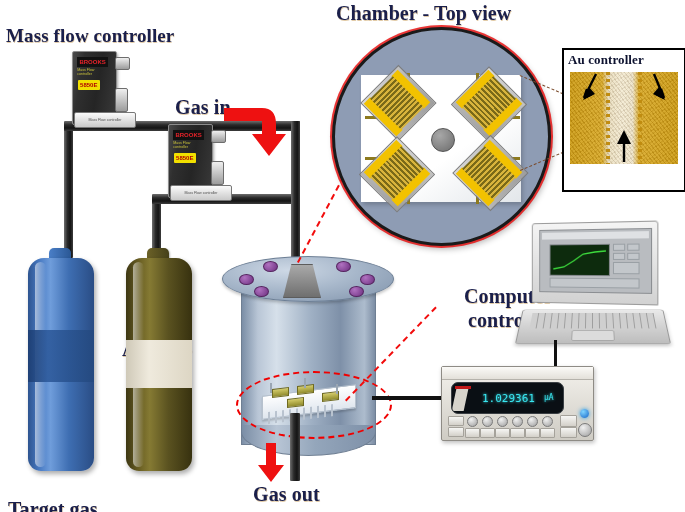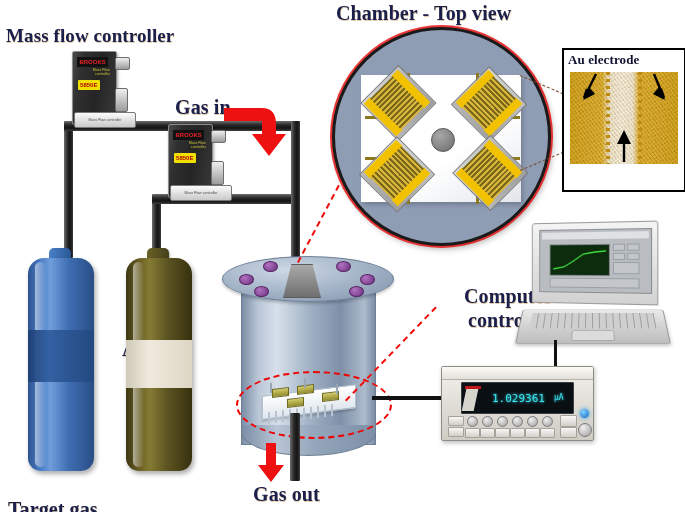--- a/index.html
+++ b/index.html
@@ -1,18 +1,18 @@
 <!DOCTYPE html>
 <html><head>
 <meta charset="utf-8">
 <style>
   html,body{margin:0;padding:0;background:#ffffff;}
   body{width:685px;height:512px;position:relative;overflow:hidden;
        font-family:"Liberation Serif","DejaVu Serif",serif;}
-  .stage{position:absolute;left:0;top:0;width:589px;height:512px;text-align:right;}
+  .stage{position:absolute;left:0;top:0;width:589px;height:512px;}
   .lbl{position:absolute;color:#1a1f4b;font-weight:700;letter-spacing:.1px;
        white-space:nowrap;text-shadow:0.5px 0.5px 0 rgba(190,140,60,.45);}
 
   
   .pipe{position:absolute;background:linear-gradient(180deg,#6e6e6e 0%,#2a2a2a 38%,#141414 70%,#3d3d3d 100%);
         border-radius:1px;}
   .pipeV{position:absolute;background:linear-gradient(90deg,#6e6e6e 0%,#2a2a2a 38%,#141414 70%,#3d3d3d 100%);
         border-radius:1px;}
 
   
@@ -92,21 +92,21 @@
      border:1px solid #9a9a9a;border-radius:3px;transform:perspective(420px) rotateX(52deg);
      box-shadow:0 3px 4px rgba(0,0,0,.2);}
   .keys{position:absolute;background:repeating-linear-gradient(90deg,#cfcfcf 0 6px,#9f9f9f 6px 7px),
         repeating-linear-gradient(180deg,#cfcfcf 0 5px,#9f9f9f 5px 6px);}
   .touchpad{position:absolute;background:#dcdcdc;border:1px solid #a8a8a8;border-radius:2px;}
 
   
   .pamBody{position:absolute;background:linear-gradient(180deg,#f3f1ec,#cfccc4);
      border:1px solid #8e8b85;border-radius:2px;box-shadow:1px 2px 4px rgba(0,0,0,.25);}
   .pamTop{position:absolute;background:linear-gradient(180deg,#fbfaf7,#e3e0d9);border-bottom:1px solid #b5b2ab;}
-  .pamDisp{position:absolute;background:#0a0f14;border:1px solid #3a3f44;border-radius:1px;overflow:hidden;margin-left:10px;}
+  .pamDisp{position:absolute;background:#0a0f14;border:1px solid #3a3f44;border-radius:7px;overflow:hidden;}
   .pamDigits{position:absolute;color:#39e6f0;font-family:"DejaVu Sans Mono",monospace;
      text-shadow:0 0 3px #39e6f0;white-space:nowrap;}
   .pamRedBar{position:absolute;background:#c01818;}
   .pamKnob{position:absolute;border-radius:50%;background:radial-gradient(circle at 35% 30%,#f0f0f0,#9e9e9e);
      border:1px solid #7b7b7b;}
   .pamKey{position:absolute;background:linear-gradient(180deg,#f6f6f4,#d3d0c9);border:1px solid #a5a29b;border-radius:1px;}
   .pamLed{position:absolute;border-radius:50%;background:radial-gradient(circle at 35% 30%,#7fd4ff,#1464c8);
      box-shadow:0 0 4px #2f9fe0;}
   .cable{position:absolute;background:#111;}
   .dashLine{position:absolute;transform-origin:0 0;height:0;
@@ -257,21 +257,21 @@
       <div class="goldL"></div>
       <div class="goldR"></div>
       <div class="fingers"></div>
     </div>
   </div>
 
   <div class="thinLine" style="left:520px;top:75px;width:62px;transform:rotate(23deg);"></div>
   <div class="thinLine" style="left:520px;top:170px;width:62px;transform:rotate(-23deg);"></div>
 
   <div class="mgBox" style="left:562px;top:48px;width:120px;height:140px;">
-    <div class="lbl" style="left:4px;top:2px;font-size:13px;color:#0e1330;text-shadow:none;">Au electrode</div>
+    <div class="lbl" style="left:4px;top:2px;font-size:13px;color:#0e1330;text-shadow:none;">Au controller</div>
     <div class="mgImg" style="left:6px;top:22px;width:108px;height:92px;">
       <div class="mgNoise"></div>
       <div class="mgTeeth" style="left:36px;top:0;height:100%;"></div>
       <div class="mgTeeth" style="left:68px;top:0;height:100%;"></div>
     </div>
     <svg style="position:absolute;left:6px;top:22px;" width="108" height="92" viewBox="0 0 108 92">
       <path d="M26,2 L14,26 M14,26 L22,22 M14,26 L17,17" stroke="#000" stroke-width="2.4" fill="none"></path>
       <polygon points="13,28 25,22 19,15" fill="#000"></polygon>
       <path d="M84,2 L94,26 M94,26 L86,22 M94,26 L91,17" stroke="#000" stroke-width="2.4" fill="none"></path>
       <polygon points="95,28 83,22 89,15" fill="#000"></polygon>

